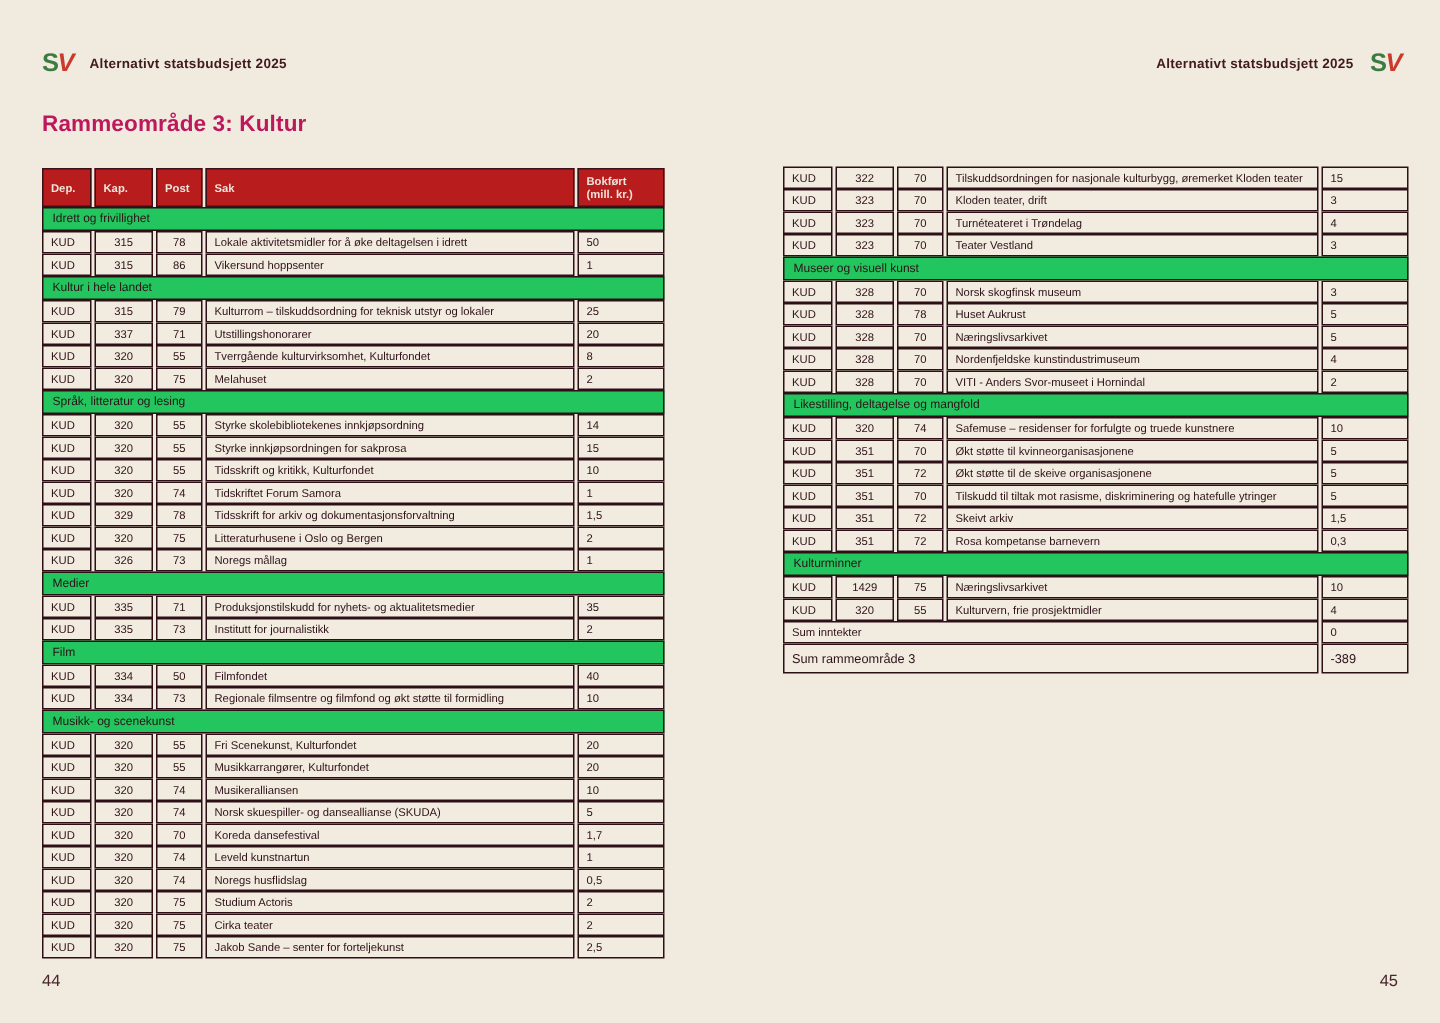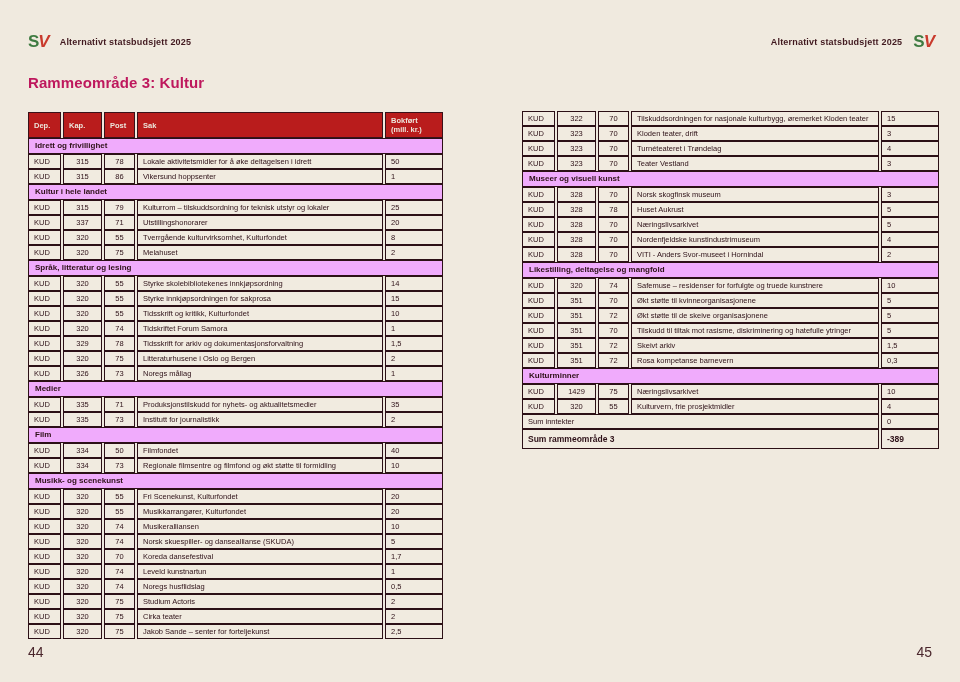--- a/index.html
+++ b/index.html
@@ -34,30 +34,30 @@
     padding:3px 5px;height:18px;vertical-align:middle;
     box-sizing:content-box;white-space:nowrap;overflow:hidden;line-height:9px;
   }
   .budget td{
     border:1px solid #2c1016;background:#f1ebe0;
     font-size:7.5px;line-height:8px;padding:2.5px 5px;height:8px;
     white-space:nowrap;overflow:hidden;vertical-align:middle;
     box-sizing:content-box;
   }
   .budget tr.sec td{
-    font-weight:bold;font-size:8px;padding:3px 6px;background:#f0abfc;
+    font-weight:normal;font-size:8px;padding:3px 6px;background:#22c55e;
   }
   .c-kap,.c-post{text-align:center}
   .c-val{text-align:left}
   .budget tr.sum td{font-size:7.5px}
   .budget tr.total td{
-    font-weight:bold;font-size:8.5px;height:13px;line-height:13px;
+    font-weight:normal;font-size:8.5px;height:13px;line-height:13px;
   }
   .page-number{
-    position:absolute;bottom:22px;font-size:14px;color:#4a262c;
+    position:absolute;bottom:22px;font-size:11px;color:#4a262c;
   }
   .page-number.left{left:28px}
   .page-number.right{right:28px}
 </style>
 </head>
 <body>
 
 <div class="page-header left">
   <span class="logo"><span class="ls">S</span><span class="lv">V</span></span>
   <span>Alternativt statsbudsjett 2025</span>

